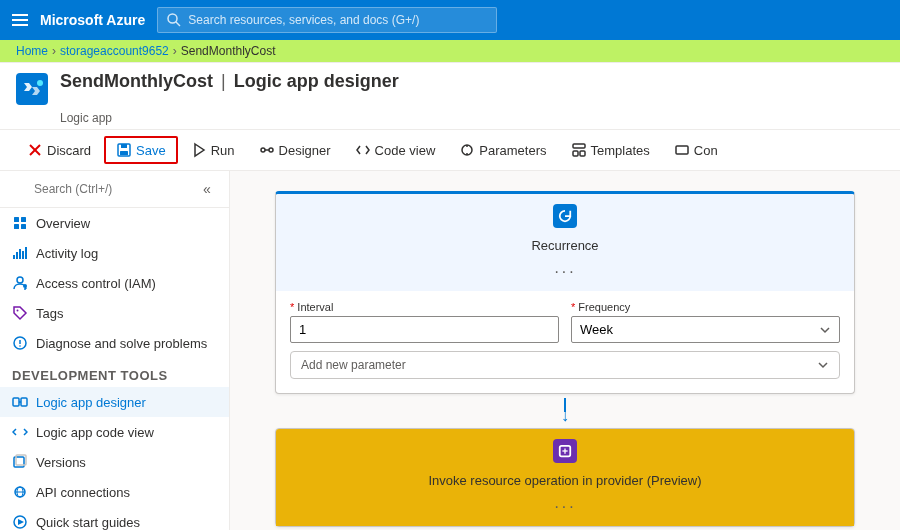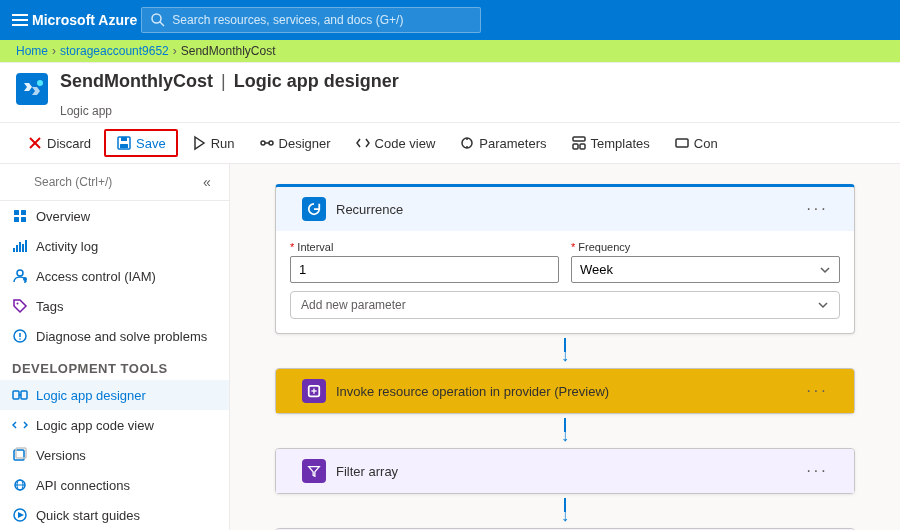--- a/index.html
+++ b/index.html
@@ -5,21 +5,21 @@
     * { box-sizing: border-box; margin: 0; padding: 0; }
     body { font-family: 'Segoe UI', Arial, sans-serif; font-size: 13px; background: #f3f2f1; overflow: hidden; width: 900px; height: 530px; }
 
     
     .top-nav {
       background: #0078d4;
       height: 40px;
       display: flex;
       align-items: center;
       padding: 0 12px;
-      gap: 4px;
+      gap: 12px;
       color: white;
     }
     .hamburger-icon { cursor: pointer; display: flex; flex-direction: column; gap: 3px; }
     .hamburger-icon span { display: block; width: 16px; height: 2px; background: white; }
     .azure-logo { font-weight: 600; font-size: 14px; white-space: nowrap; }
     .search-bar {
       flex: 1;
       max-width: 340px;
       height: 26px;
       background: rgba(255,255,255,0.15);
@@ -65,21 +65,21 @@
     }
     .page-header-text {}
     .page-header-title {
       font-size: 18px;
       font-weight: 600;
       color: #323130;
       display: flex;
       align-items: center;
       gap: 8px;
     }
-    .page-header-subtitle { font-size: 12px; color: #605e5c; margin-top: 12px; }
+    .page-header-subtitle { font-size: 12px; color: #605e5c; margin-top: 19px; }
 
     
     .toolbar {
       background: white;
       padding: 6px 16px;
       display: flex;
       align-items: center;
       gap: 2px;
       border-bottom: 1px solid #edebe9;
       flex-wrap: nowrap;
@@ -179,24 +179,25 @@
       background: white;
       margin-bottom: 0;
       box-shadow: 0 1px 3px rgba(0,0,0,0.08);
     }
     .flow-node.recurrence {
       border-top: 3px solid #0078d4;
     }
     .flow-node-header {
       display: flex;
       align-items: center;
-      padding: 10px 26px;
+      padding: 10px 4px;
       gap: 10px;
       background: #f0f6ff;
       border-radius: 3px 3px 0 0;
+      flex-direction: column;
     }
     .flow-node.invoke .flow-node-header { background: #eab308; }
     .flow-node.filter .flow-node-header { background: #f5f0ff; }
     .flow-node.compose .flow-node-header { background: #f5f0ff; }
 
     .node-icon {
       width: 24px;
       height: 24px;
       border-radius: 4px;
       display: flex;

